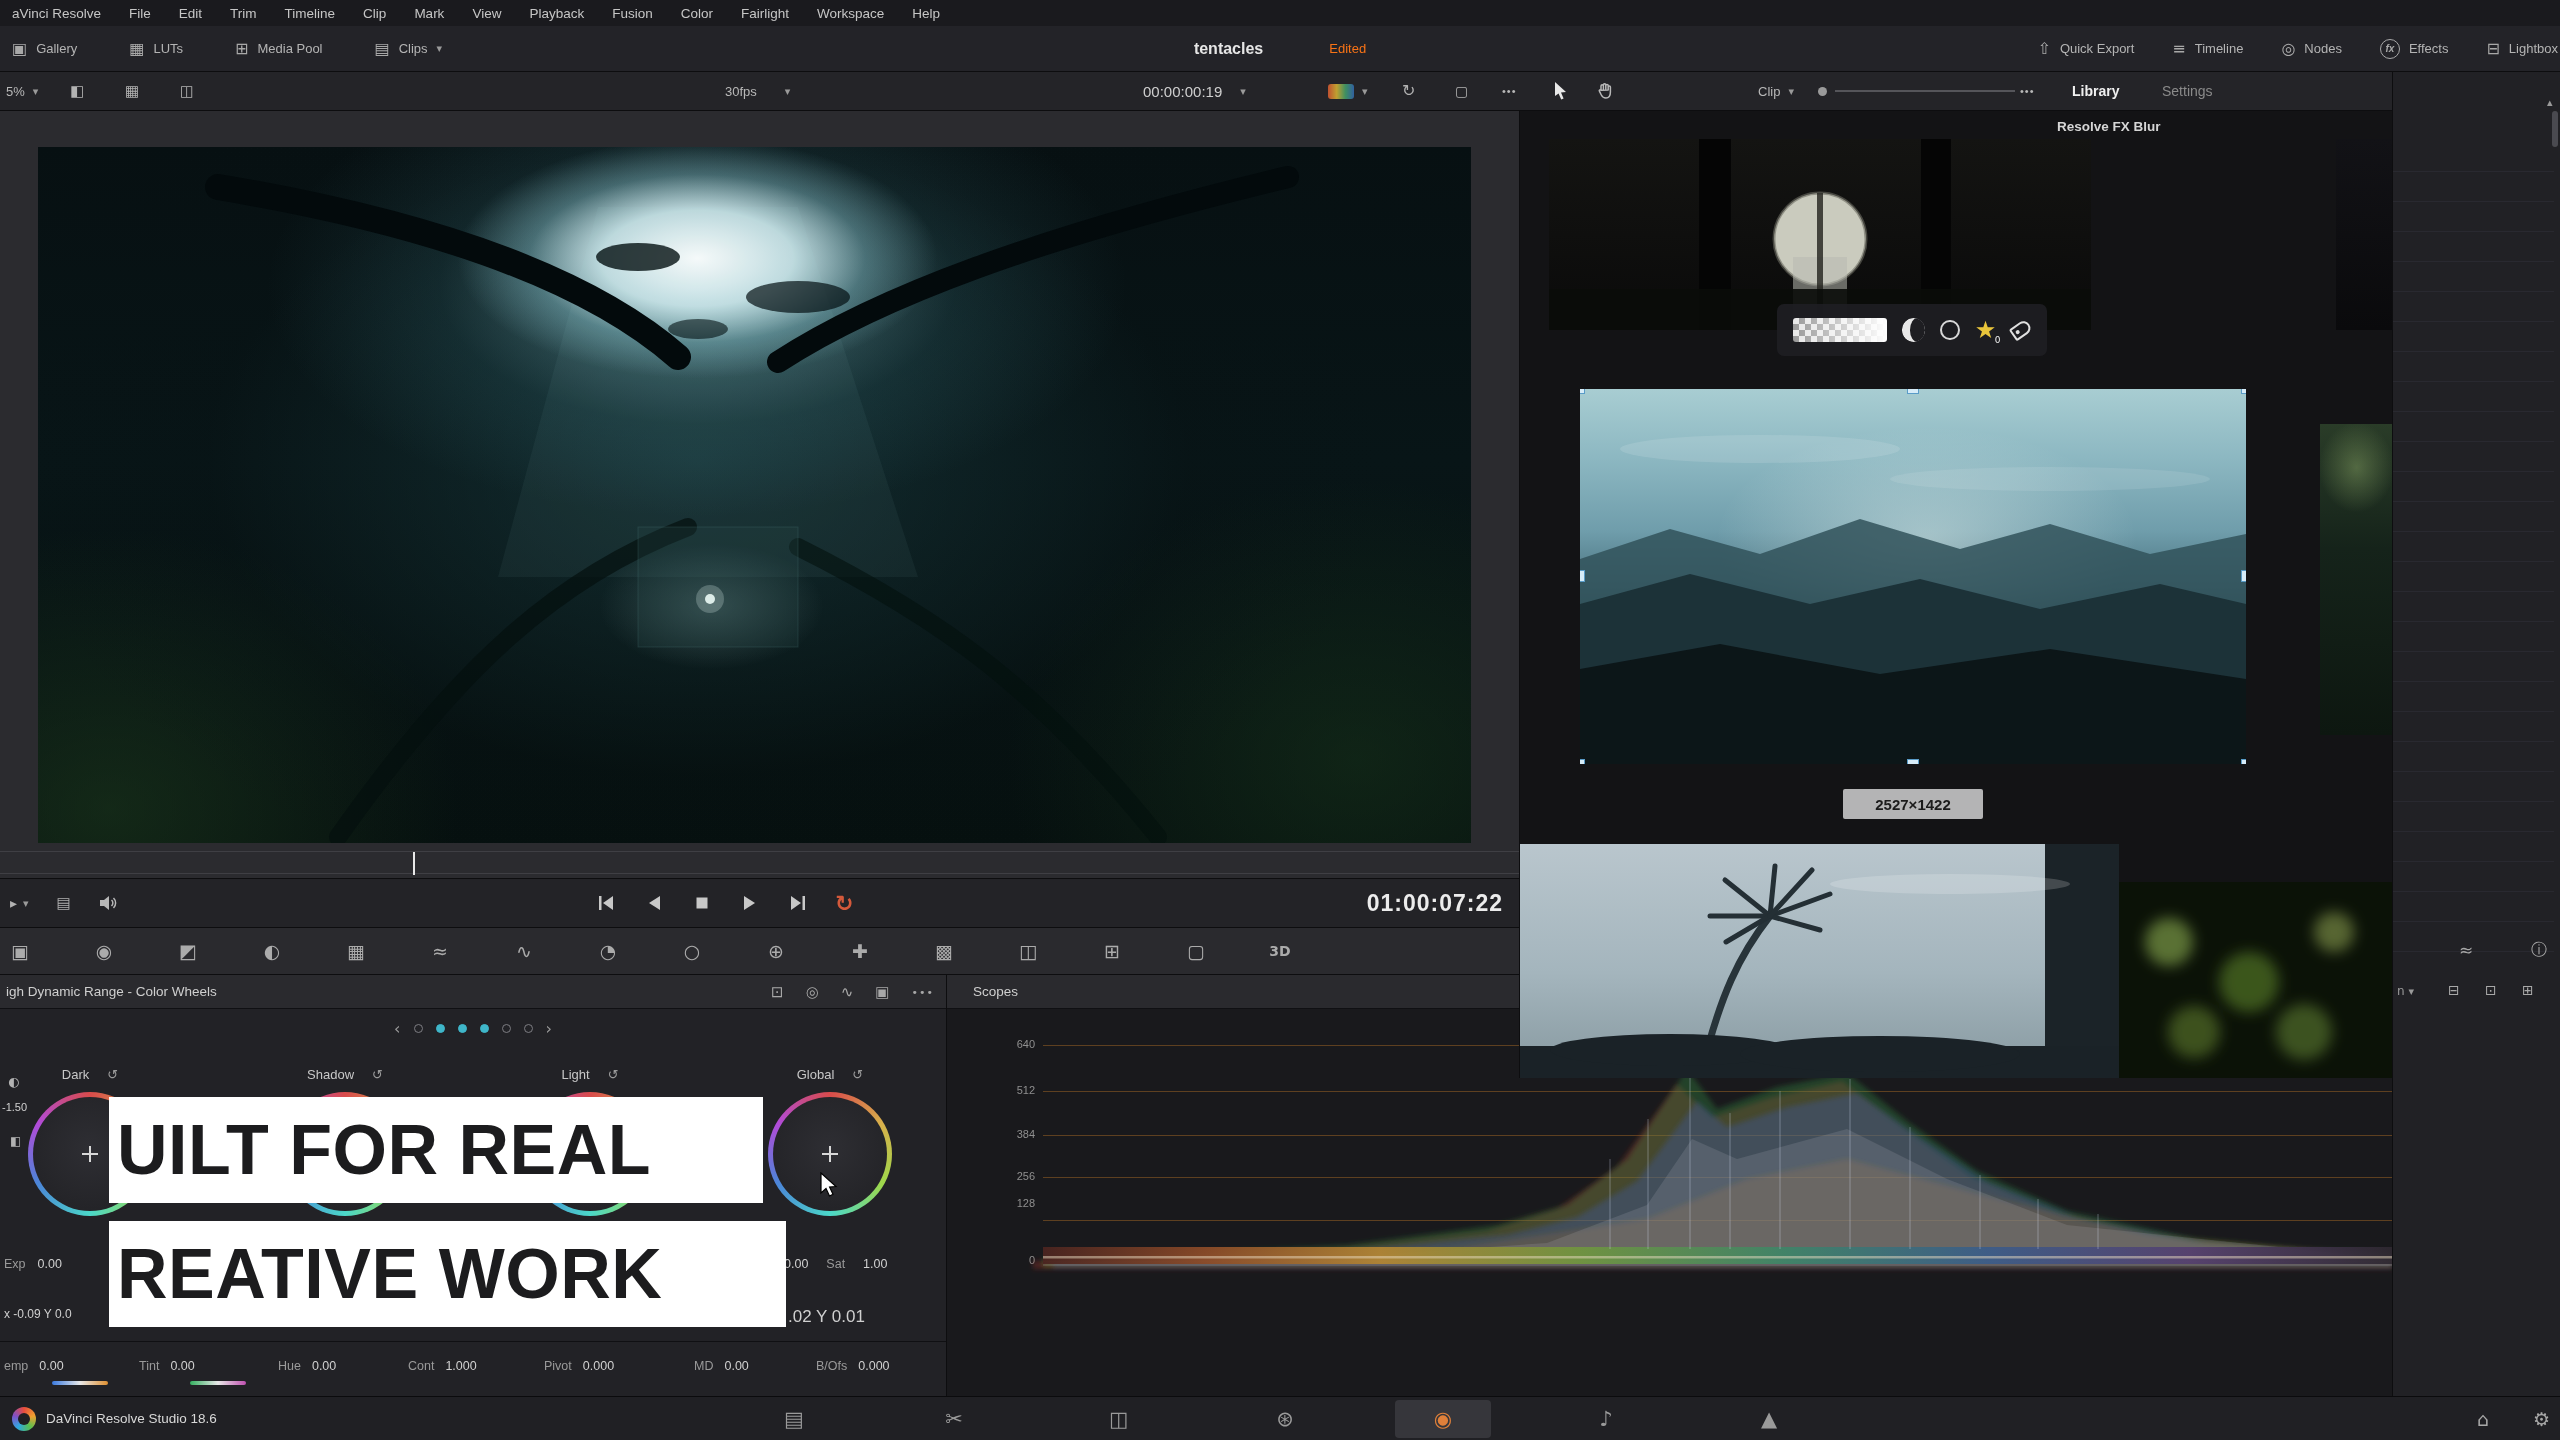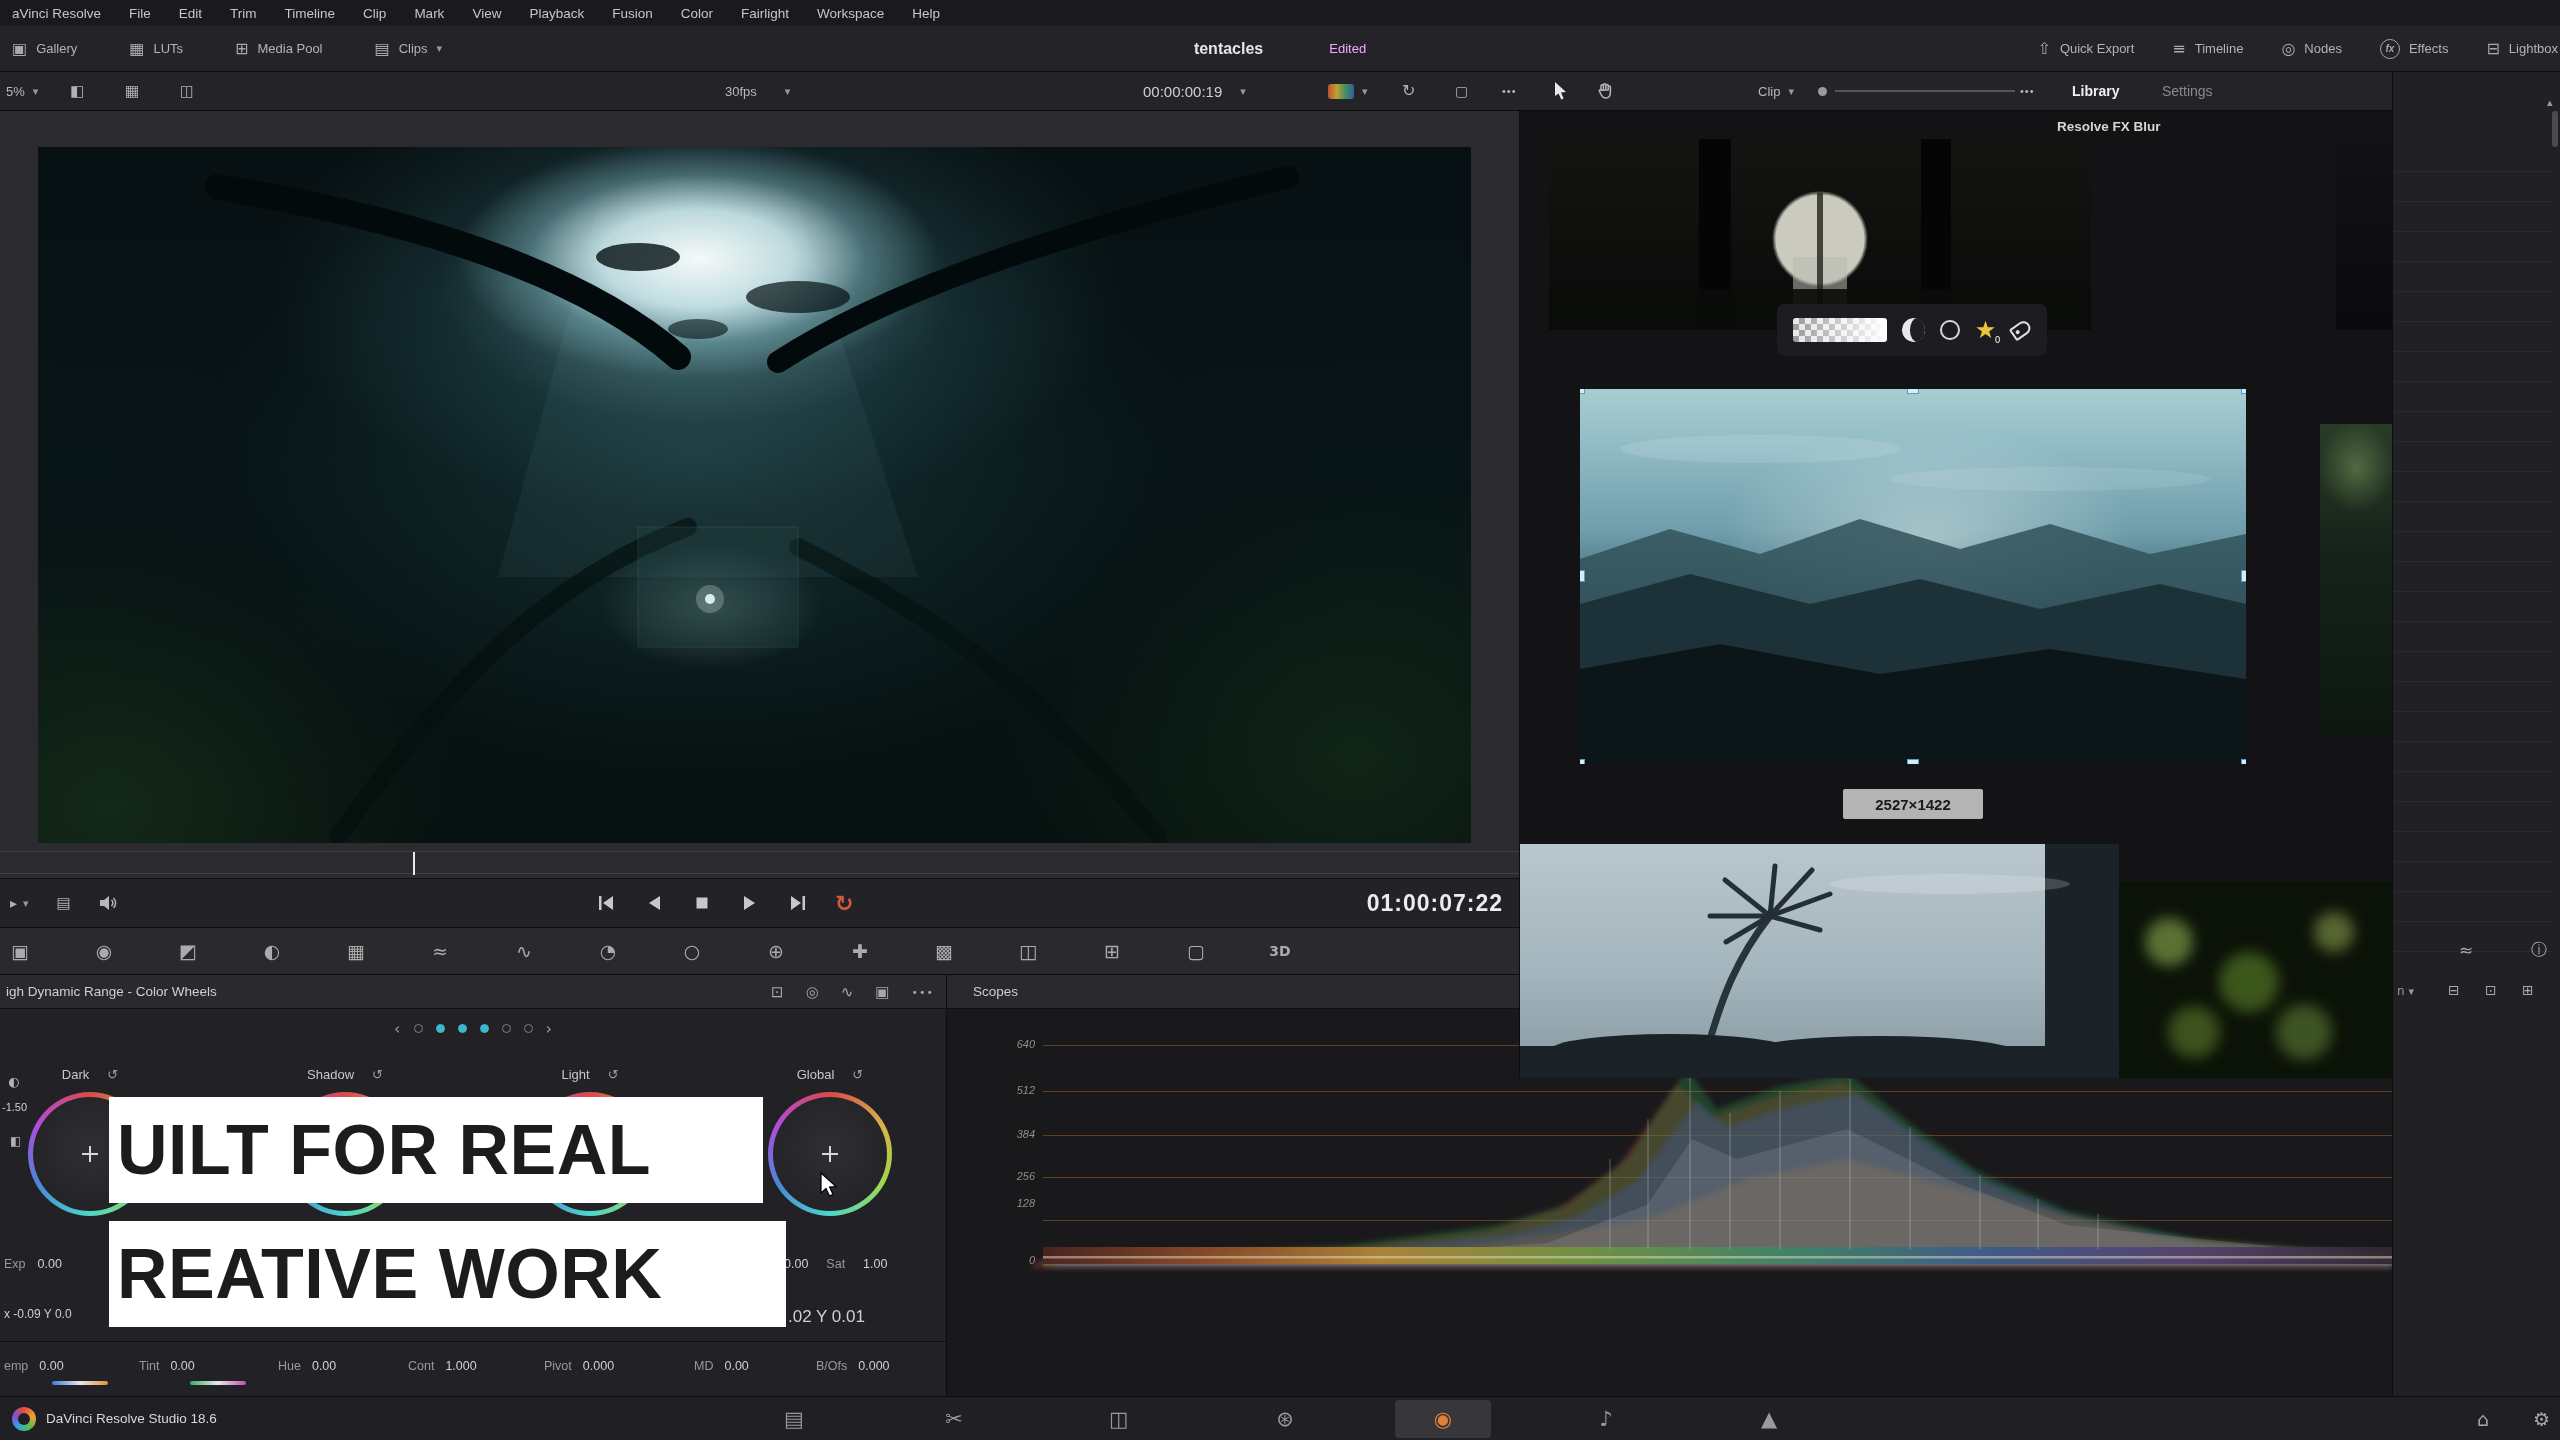--- a/index.html
+++ b/index.html
@@ -23,21 +23,21 @@
   
   .toolbar2 { left:0; top:26px; width:2560px; height:46px; background:#232328;
     border-bottom:1px solid #0d0d0f; }
   .tgroup { display:flex; align-items:center; gap:9px; font-size:13px; color:#b4b4b4; cursor:default; }
   .tg-left { position:absolute; left:12px; top:0; height:45px; display:flex; align-items:center; gap:52px; }
   .tg-right { position:absolute; right:2px; top:0; height:45px; display:flex; align-items:center; gap:38px; }
   .t-ic { font-family:"DejaVu Sans",sans-serif; font-size:16px; color:#a8a8a8; }
   .proj { position:absolute; left:0; right:0; top:0; height:45px; display:flex;
     align-items:center; justify-content:center; gap:66px; pointer-events:none; }
   .proj .title { font-size:16px; font-weight:bold; color:#e6e6e6; }
-  .proj .status { font-size:13px; color:#f0abfc; }
+  .proj .status { font-size:13px; color:#f97316; }
   .fx-circle { width:20px; height:20px; border:1.5px solid #a8a8a8; border-radius:50%;
     display:flex; align-items:center; justify-content:center; font-size:10px;
     font-style:italic; color:#a8a8a8; font-weight:bold; }
 
   
   .row3 { left:0; top:72px; width:2560px; height:39px; background:#242428; border-bottom:1px solid #0d0d0f; }
   .row3 .item { position:absolute; top:0; height:38px; display:flex; align-items:center; gap:8px; }
 
   .chev { font-family:"DejaVu Sans",sans-serif; font-size:11px; color:#9a9a9a; }
   .raw-chip { width:26px; height:15px; border-radius:3px;
@@ -107,21 +107,21 @@
   .val { font-size:12.5px; color:#d0d0d0; }
   .vlabel { font-size:12.5px; color:#9a9a9a; }
   .pgroup { display:flex; gap:11px; align-items:center; top:384px; }
   .cstrip { position:absolute; height:4px; width:56px; top:406px; border-radius:2px; }
   .strip-temp { left:52px; background:linear-gradient(90deg,#3a7ae0,#e8e8e8,#e09030); }
   .strip-tint { left:190px; background:linear-gradient(90deg,#35b060,#e8e8e8,#c050b0); }
   .hdr-div { position:absolute; left:0; right:0; top:366px; height:1px; background:#101013; }
 
   
   .scopes { left:947px; top:975px; width:1445px; height:421px; background:#1b1b1e; }
-  .plot { position:absolute; left:0; top:34px; right:0; bottom:0; background:#19191c; overflow:hidden;font-style:italic; }
+  .plot { position:absolute; left:0; top:34px; right:0; bottom:0; background:#19191c; overflow:hidden; }
   .gline { position:absolute; left:96px; right:0; height:1px; background:rgba(152,96,36,.55); }
   .axis { position:absolute; width:88px; text-align:right; font-size:11px; color:#8f8f8f; }
 
   
   .gallery { left:1519px; top:111px; width:873px; height:967px; background:#131315;
     border-left:1px solid #0d0d0f; z-index:5;text-align:center; }
   .thumb { position:absolute; overflow:hidden; cursor:pointer; }
   .t-ruins { left:29px; top:28px; width:542px; height:191px;
     background:linear-gradient(#141412,#0a0a0a); }
   .t-sliver-top { left:816px; top:28px; width:57px; height:191px;

